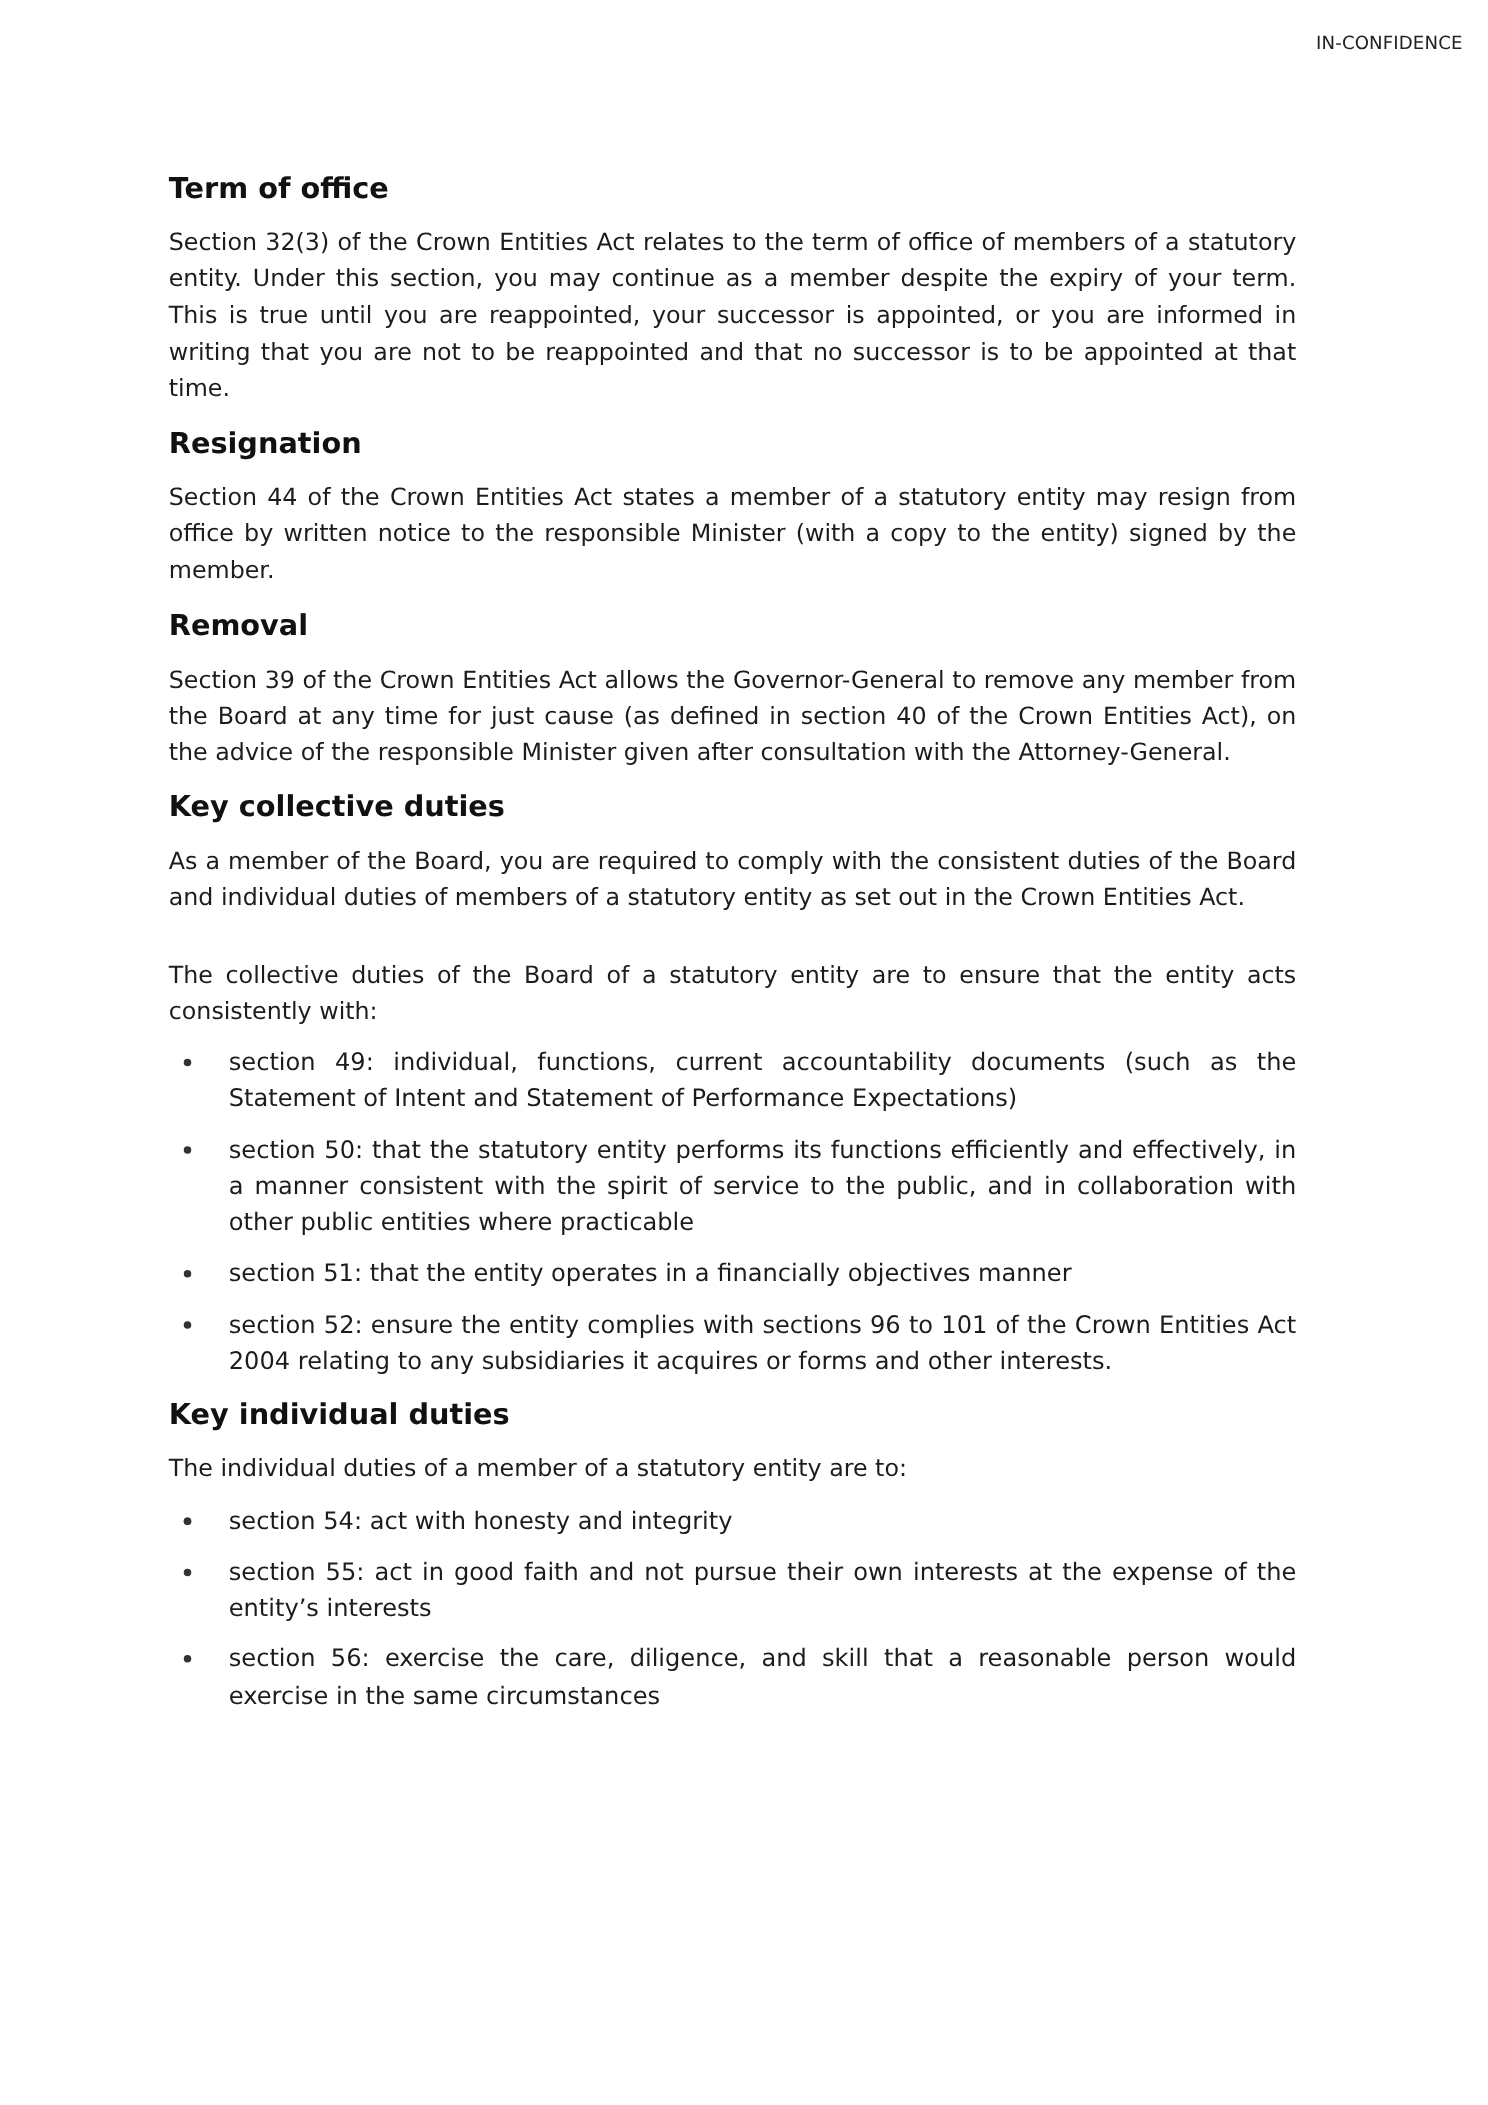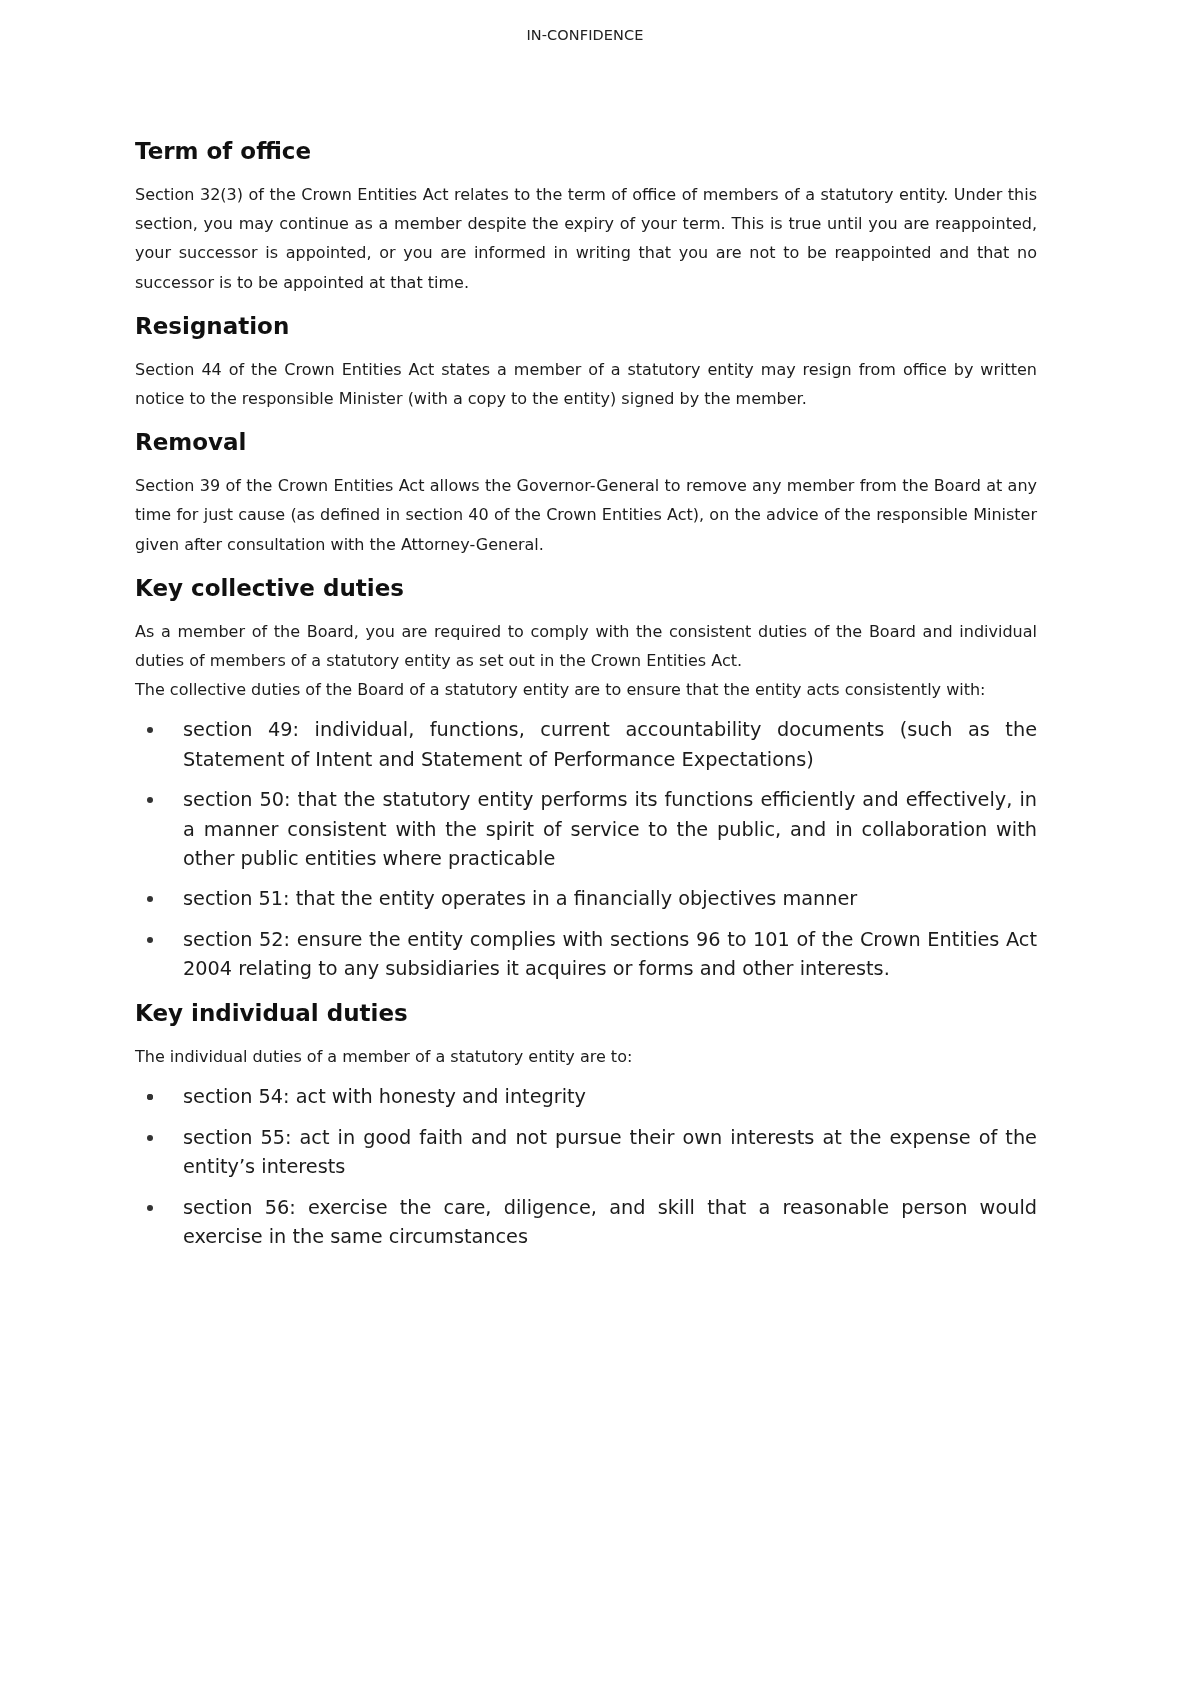--- a/index.html
+++ b/index.html
@@ -13,47 +13,47 @@
     position: relative;
     overflow: hidden;
     font-family: "DejaVu Sans", sans-serif;
     color: #1c1c1c;
   }
   .page-header {
     position: absolute;
     top: 27px;
     left: 0;
     width: 1170px;
-    text-align: center;
+    text-align: right;
     font-family: "DejaVu Sans", sans-serif;
     font-size: 14.5px;
     letter-spacing: 0.1px;
     color: #222;
   }
   .content {
     position: absolute;
     top: 137px;
     left: 135px;
     width: 902px;
   }
   h2.section-heading {
     margin: 0;
     font-size: 23px;
     font-weight: bold;
     line-height: 29px;
     color: #111;
   }
   p.body-text {
     margin: 14px 0 0 0;
-    font-size: 16px;
+    font-size: 19px;
     line-height: 29.2px;
     text-align: justify;
   }
   p.body-text + p.body-text {
-    margin-top: 0;
+    margin-top: 32px;
   }
   .section + .section {
     margin-top: 15px;
   }
   ul.duty-list {
     list-style: none;
     margin: 11px 0 0 0;
     padding: 0;
   }
   ul.duty-list li {

